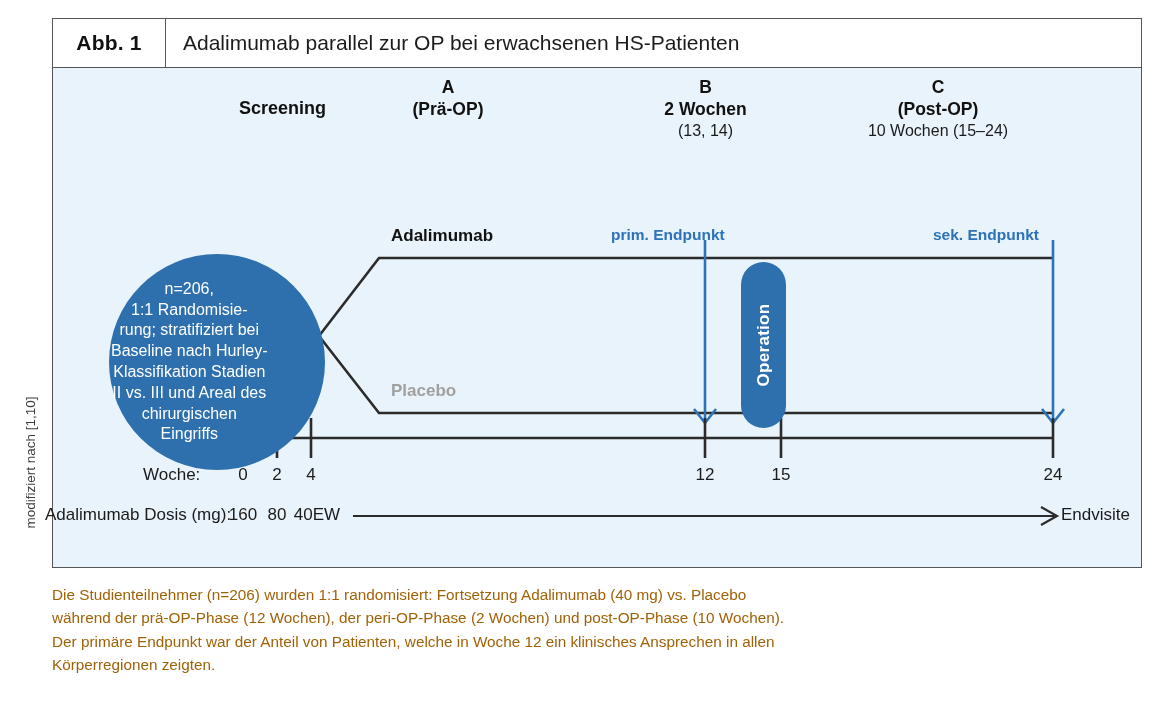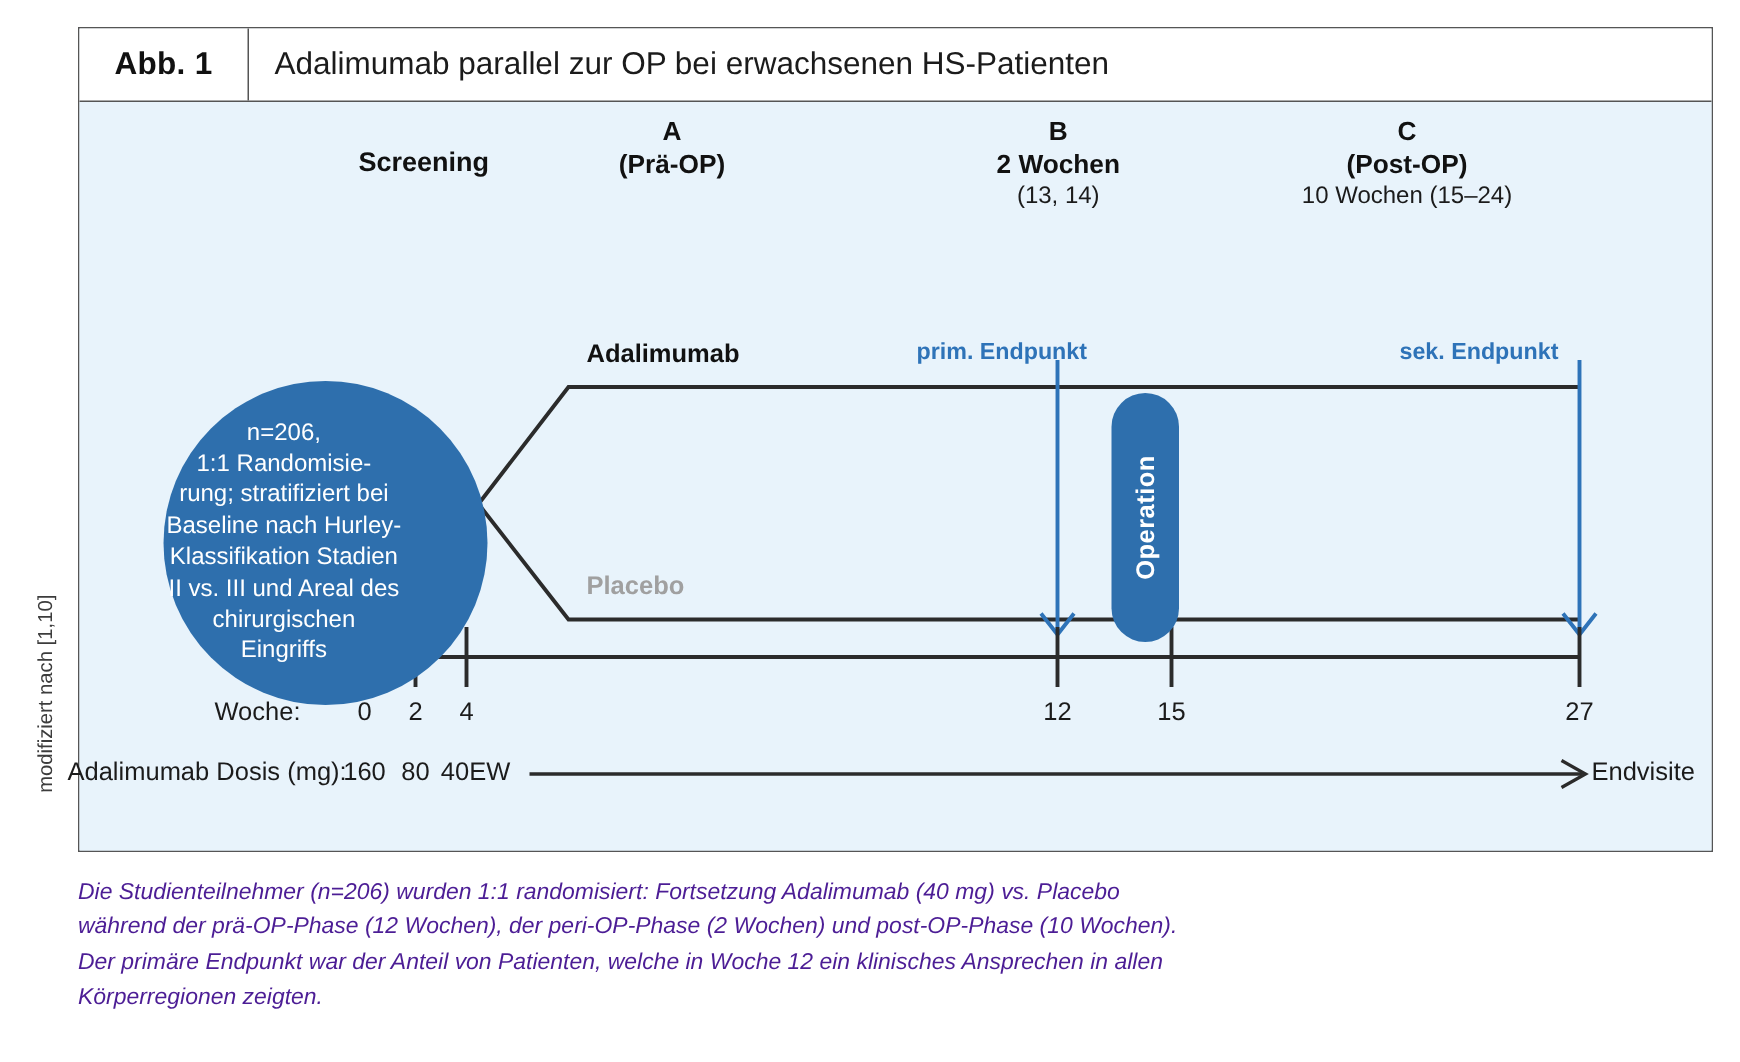--- a/index.html
+++ b/index.html
@@ -123,22 +123,21 @@
   .dose-val{position:absolute;font-size:17px;color:#1b1b1b;text-align:center;white-space:nowrap;}
   .endvisite{position:absolute;font-size:17px;color:#1b1b1b;white-space:nowrap;}
 
   
   .caption{
     position:absolute;
     left:52px; top:583px;
     width:1060px;
     font-size:15.3px;
     line-height:1.53;
-    color:#4c1d95;
-    font-style:italic;
+    color:#a16207;
   }
   .caption div{white-space:nowrap;}
 </style>
 </head>
 <body>
 
 <div id="root">
 
   <div class="side-note">modifiziert nach [1,10]</div>
 
@@ -224,21 +223,21 @@
         <span>Operation</span>
       </div>
 
       <div class="row-lbl" style="left:90px;top:397px;">Woche:</div>
 
       <div class="axis-tick-lbl" style="left:160px;top:397px;width:60px;">0</div>
       <div class="axis-tick-lbl" style="left:194px;top:397px;width:60px;">2</div>
       <div class="axis-tick-lbl" style="left:228px;top:397px;width:60px;">4</div>
       <div class="axis-tick-lbl" style="left:622px;top:397px;width:60px;">12</div>
       <div class="axis-tick-lbl" style="left:698px;top:397px;width:60px;text-align:center;">15</div>
-      <div class="axis-tick-lbl" style="left:970px;top:397px;width:60px;">27</div>
+      <div class="axis-tick-lbl" style="left:970px;top:397px;width:60px;">24</div>
 
       <div class="row-lbl" style="left:-8px;top:437px;">Adalimumab Dosis (mg):</div>
       <div class="dose-val" style="left:160px;top:437px;width:60px;">160</div>
       <div class="dose-val" style="left:194px;top:437px;width:60px;">80</div>
       <div class="dose-val" style="left:228px;top:437px;width:72px;">40EW</div>
       <div class="endvisite" style="left:1008px;top:437px;">Endvisite</div>
 
     </div>
   </div>
 

